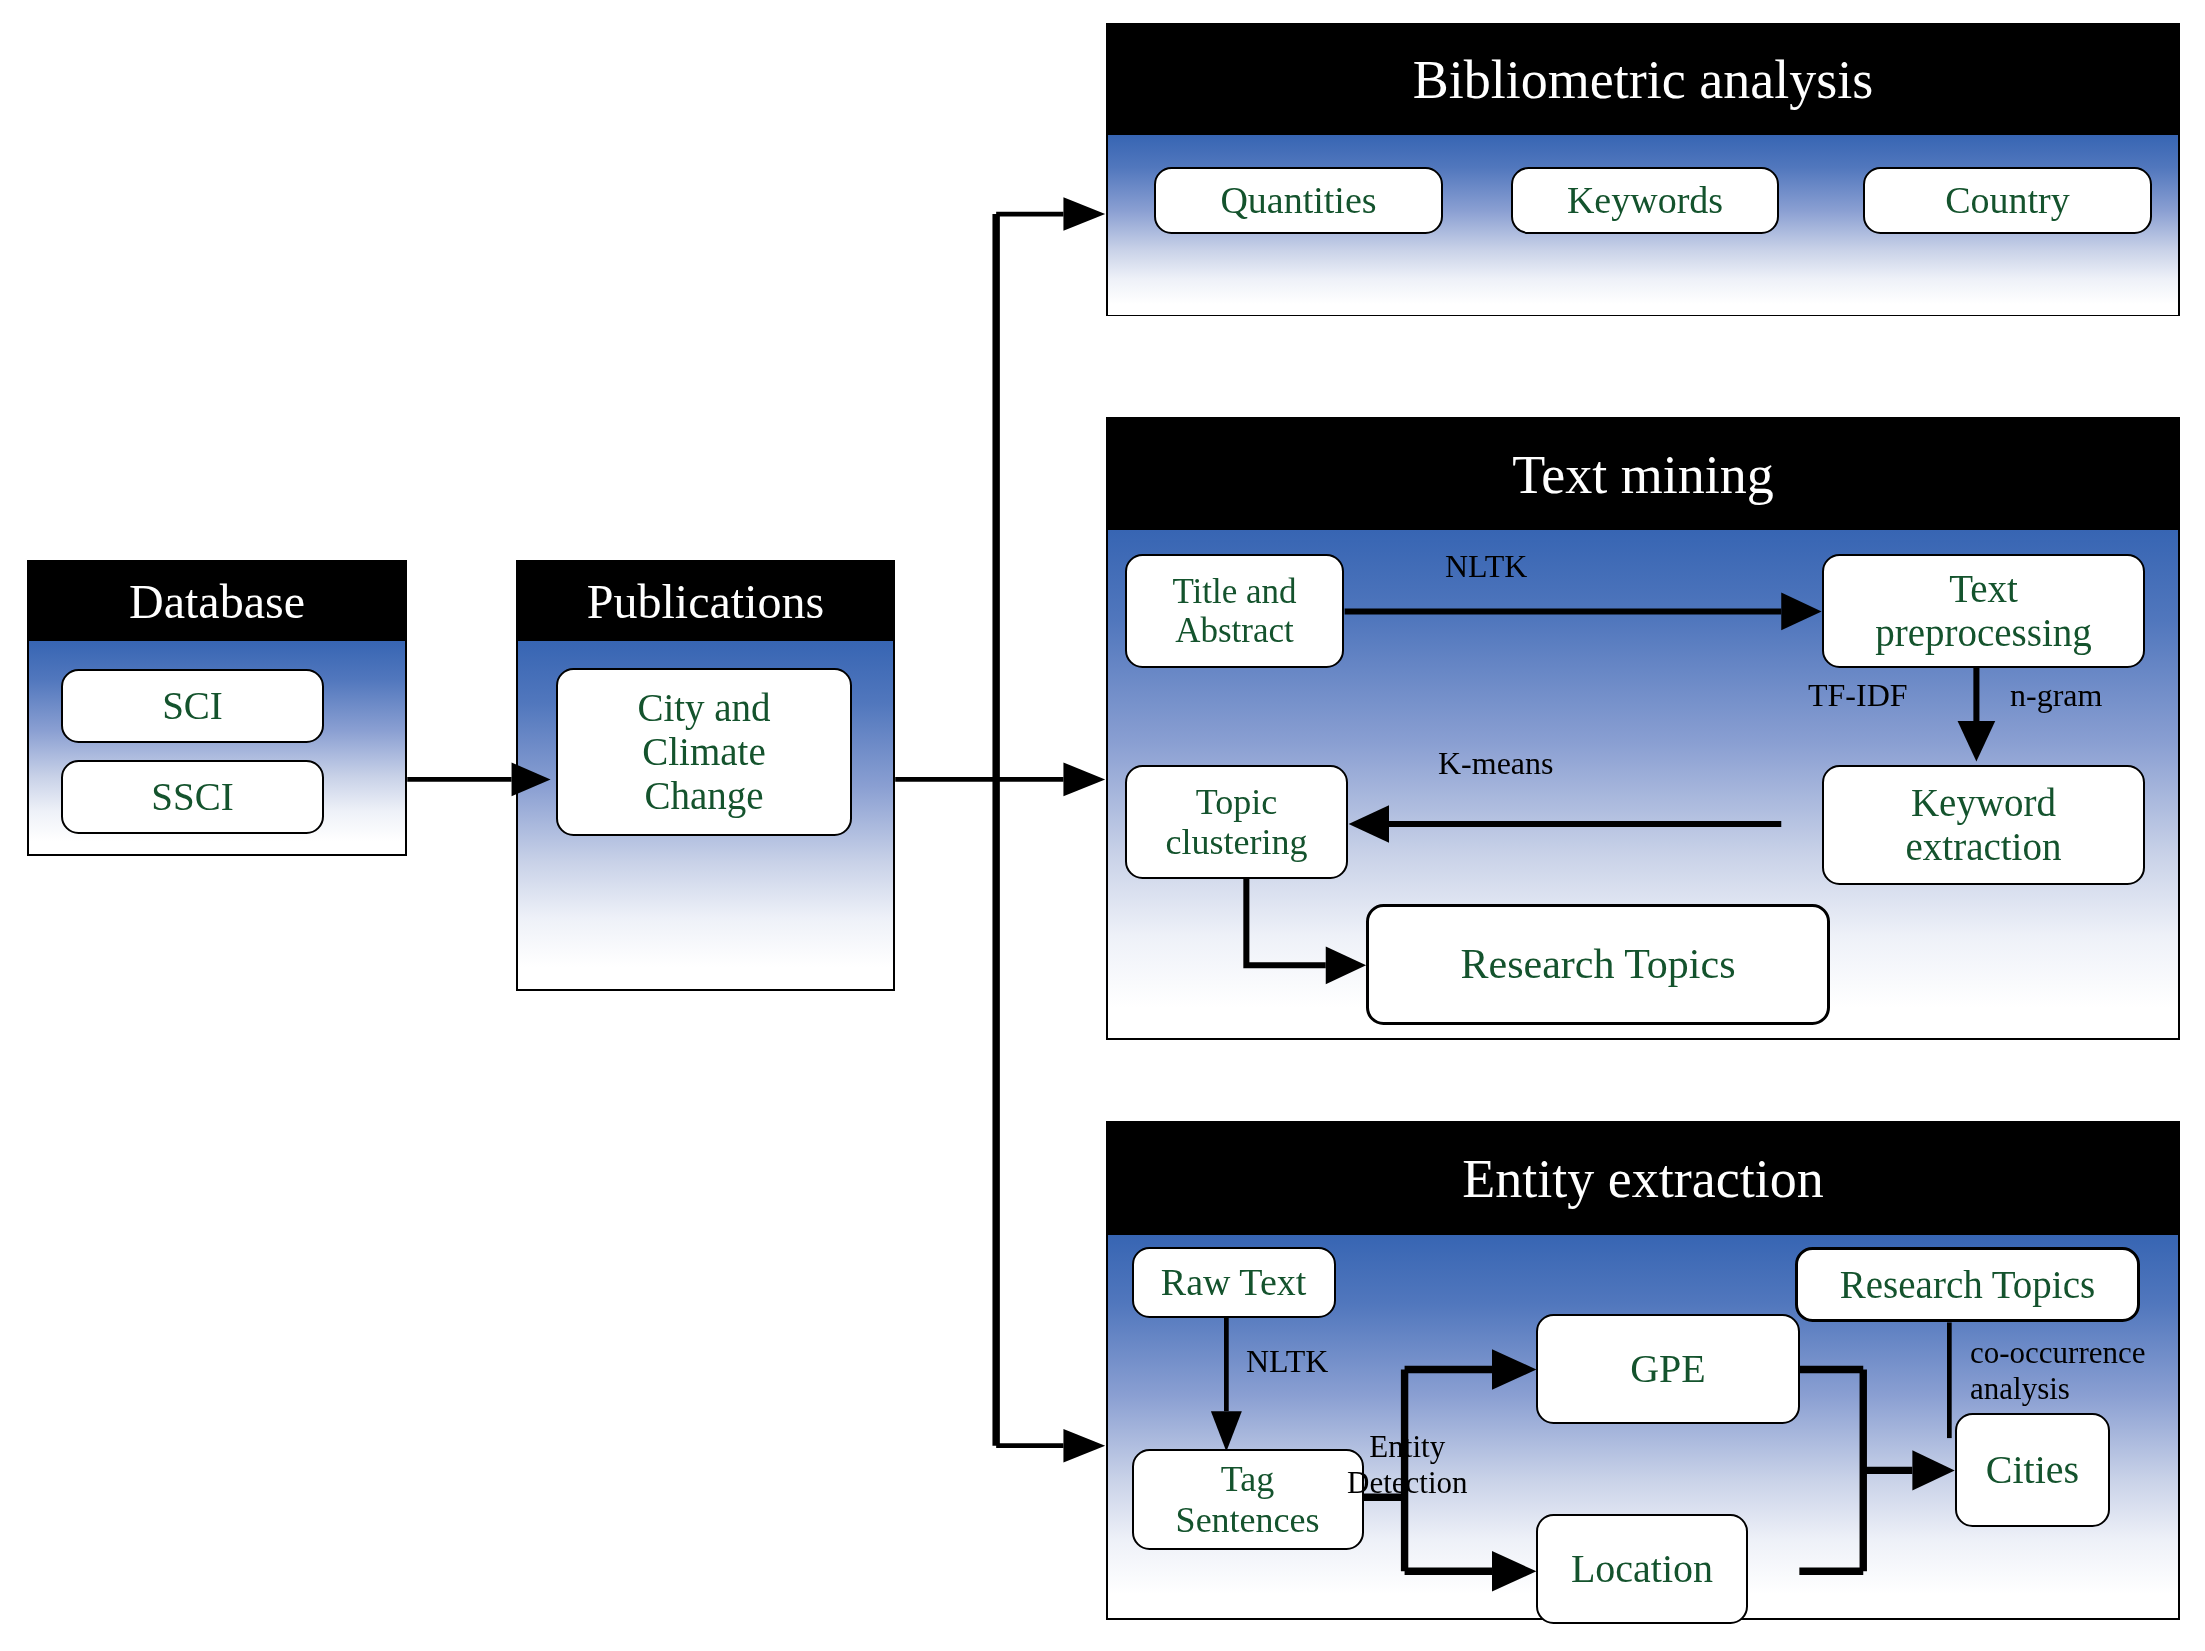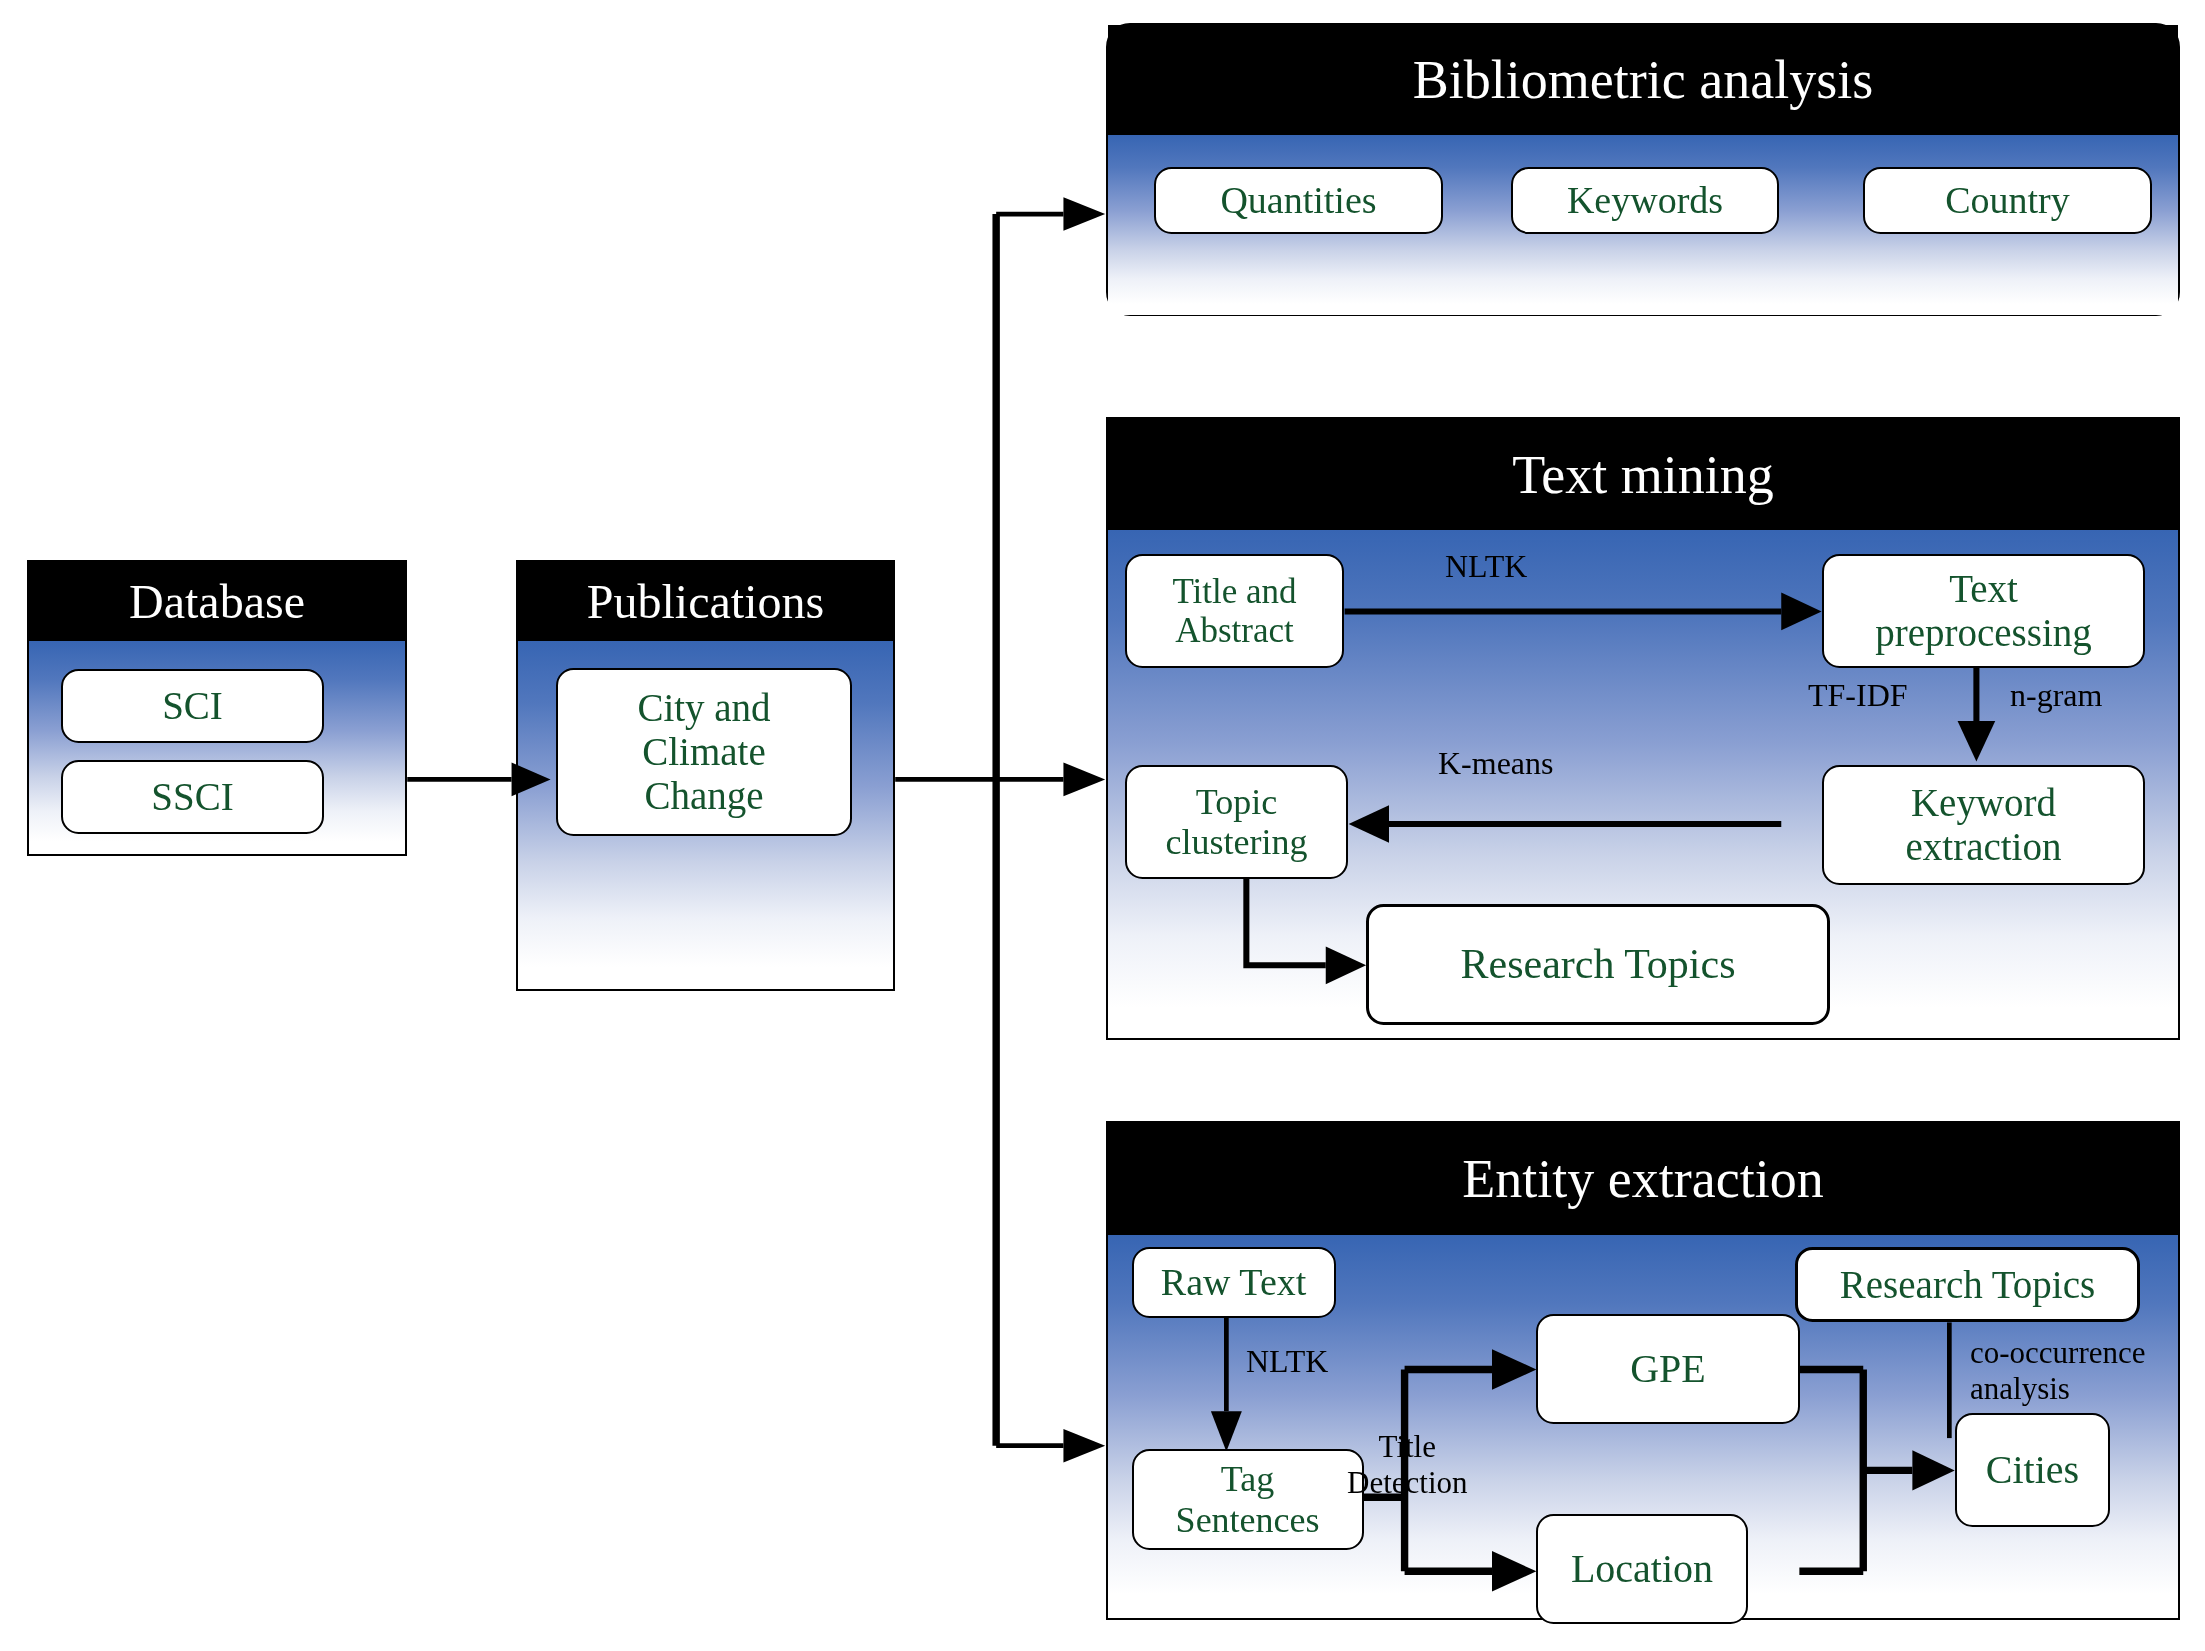--- a/index.html
+++ b/index.html
@@ -129,21 +129,21 @@
     </div>
     <div class="panel-body" style="height:347px;">
       <div class="node" style="left:38px; top:27px; width:296px; height:168px; font-size:39px; flex-direction:column;">
         <span>City and</span>
         <span>Climate</span>
         <span>Change</span>
       </div>
     </div>
   </div>
 
-  <div class="panel" style="left:1106px; top:23px; width:1074px; height:293px;border-radius:24px;">
+  <div class="panel" style="left:1106px; top:23px; width:1074px; height:293px;">
     <div class="panel-header" style="height:110px; font-size:54px;">
       <span>Bibliometric analysis</span>
     </div>
     <div class="panel-body" style="height:180px;">
       <div class="node" style="left:46px; top:32px; width:289px; height:67px; font-size:38px;">
         <span>Quantities</span>
       </div>
       <div class="node" style="left:403px; top:32px; width:268px; height:67px; font-size:38px;">
         <span>Keywords</span>
       </div>
@@ -272,21 +272,21 @@
 
       <div class="node thick" style="left:687px; top:12px; width:345px; height:75px; font-size:39px;">
         <span>Research Topics</span>
       </div>
 
       <div class="edge-label" style="left:138px; top:108px; font-size:32px;">
         <span>NLTK</span>
       </div>
 
       <div class="edge-label" style="left:239px; top:194px; font-size:31px;">
-        <div>Title</div>
+        <div>Entity</div>
         <div>Detection</div>
       </div>
 
       <div class="edge-label" style="left:862px; top:100px; font-size:31px; text-align:left;">
         <div>co-occurrence</div>
         <div>analysis</div>
       </div>
     </div>
   </div>
 

